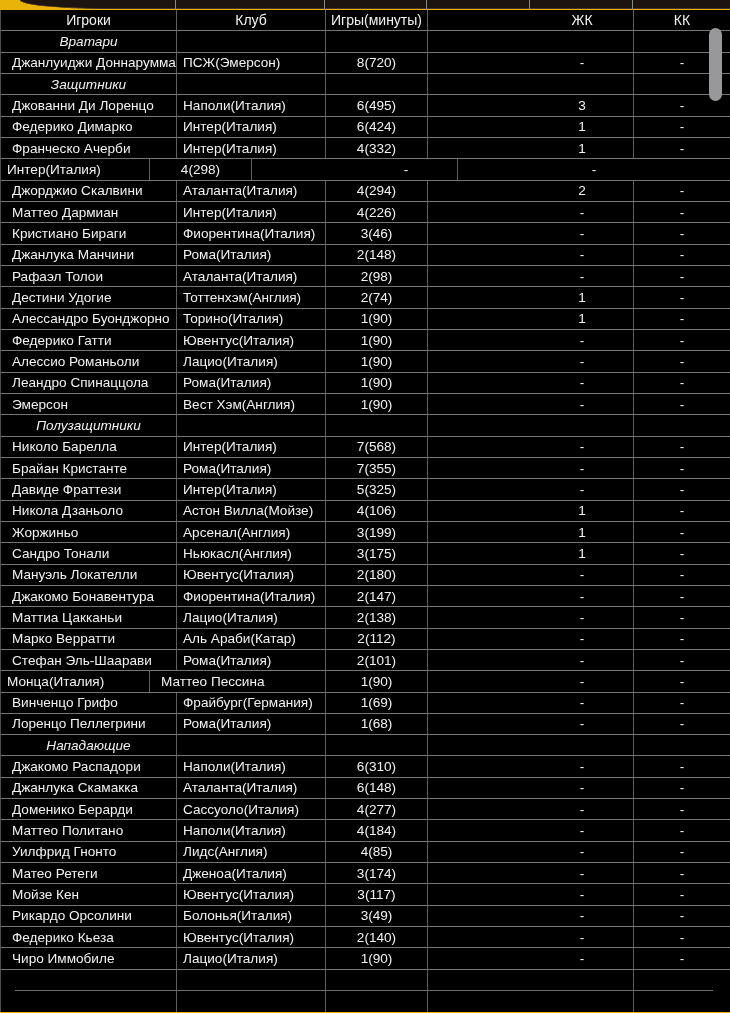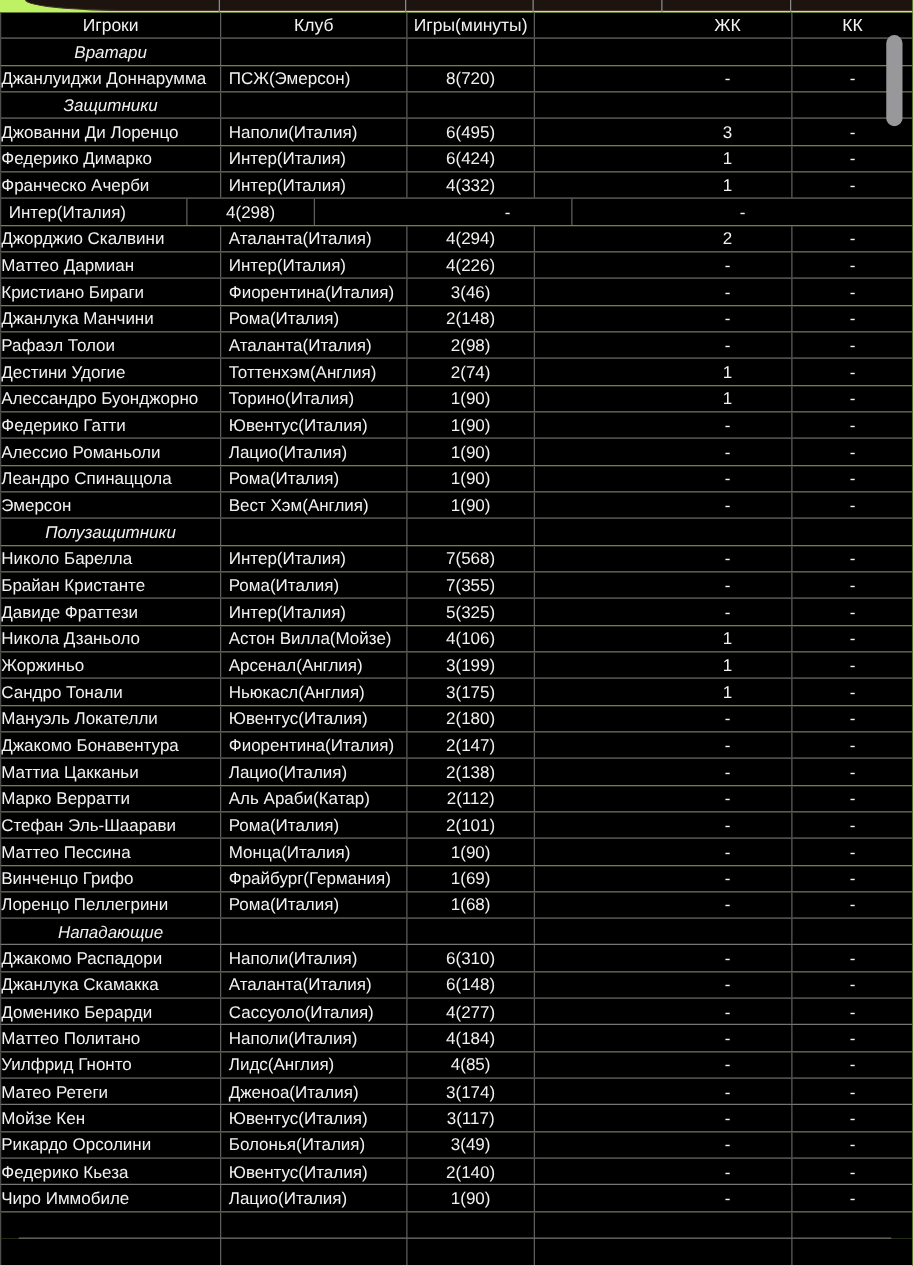--- a/index.html
+++ b/index.html
@@ -10,21 +10,21 @@
   body {
     width: 730px;
     height: 1013px;
     overflow: hidden;
     font-family: "Liberation Sans", sans-serif;
   }
   .screen {
     position: relative;
     width: 730px;
     height: 1013px;
-    background: #bef264;
+    background: #eab308;
     overflow: hidden;
   }
   
   .top-band {
     position: absolute;
     top: 0;
     left: 20px;
     right: 0;
     height: 9px;
     background: #1d1410;
@@ -59,21 +59,21 @@
     border-right: 1px solid #5e5e5e;
     display: flex;
     align-items: center;
     justify-content: center;
     color: #f2f2f2;
     font-size: 13.6px;
     white-space: nowrap;
     overflow: hidden;
   }
   .cell:last-child { border-right: none; }
-  .c0 { width: 176px; justify-content: flex-start; }
+  .c0 { width: 176px; justify-content: flex-start; padding-left: 11px; }
   .c1 { width: 149px; justify-content: flex-start; padding-left: 6px; }
   .c2 { width: 102px; }
   .c3 { width: 103px; margin-top: 32px; }
   .c4 { width: 103px; }
   .c5 { width: 97px; flex: 1; }
   .row.header .cell { justify-content: center; padding-left: 0; font-size: 14px; }
   .row.section .c0 { justify-content: center; padding-left: 0; font-style: italic; }
   .row.inset { border-bottom: none; position: relative; }
   .row.inset::after {
     content: "";
@@ -349,22 +349,22 @@
       </div>
       <div class="row player">
         <div class="cell c0">Стефан Эль-Шаарави</div>
         <div class="cell c1">Рома(Италия)</div>
         <div class="cell c2">2(101)</div>
         <div class="cell c3">1</div>
         <div class="cell c4">-</div>
         <div class="cell c5">-</div>
       </div>
       <div class="row player">
+        <div class="cell c1">Монца(Италия)</div>
         <div class="cell c0">Маттео Пессина</div>
-        <div class="cell c1">Монца(Италия)</div>
         <div class="cell c2">1(90)</div>
         <div class="cell c3">1</div>
         <div class="cell c4">-</div>
         <div class="cell c5">-</div>
       </div>
       <div class="row player">
         <div class="cell c0">Винченцо Грифо</div>
         <div class="cell c1">Фрайбург(Германия)</div>
         <div class="cell c2">1(69)</div>
         <div class="cell c3">-</div>

